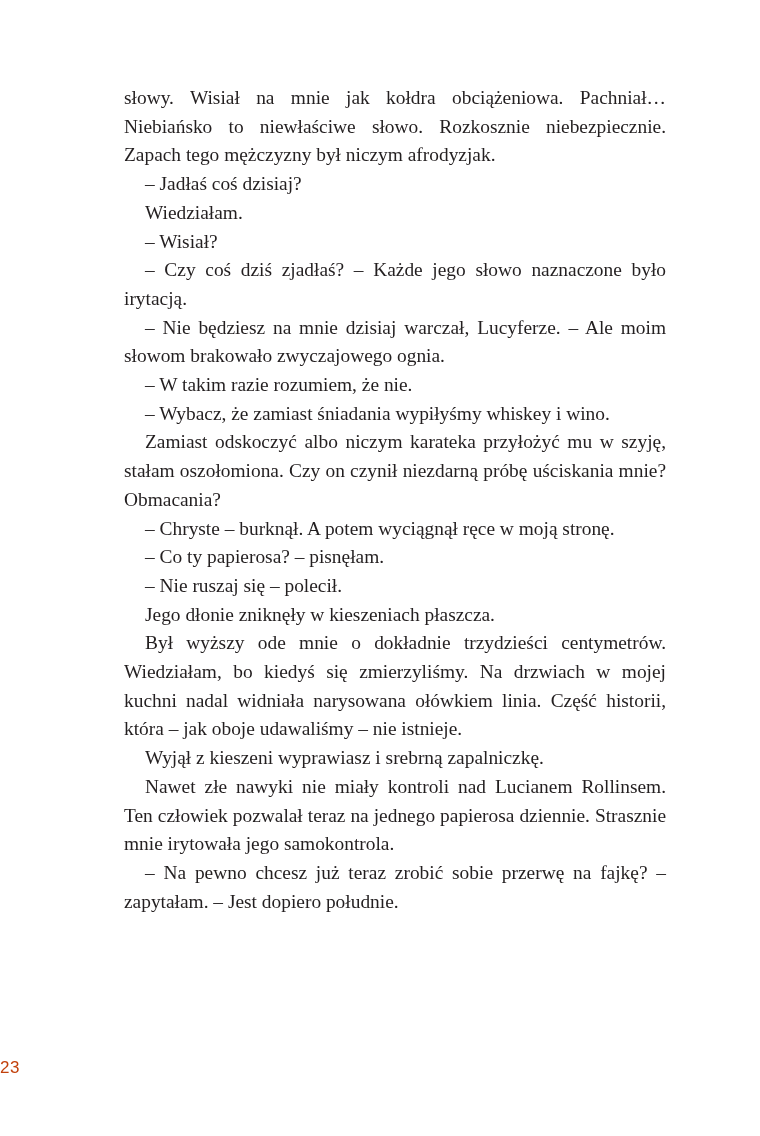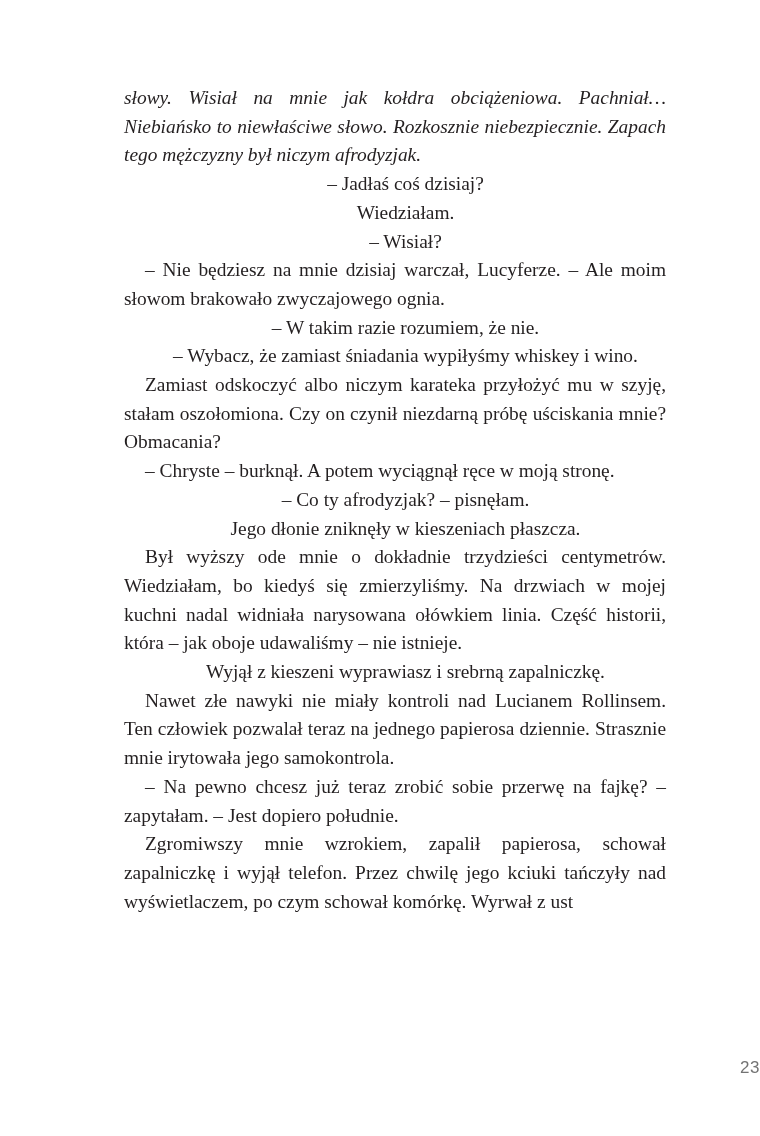--- a/index.html
+++ b/index.html
@@ -36,57 +36,57 @@
     text-indent: 0;
     hyphens: manual;
   }
   
   .text-block p.indent {
     text-indent: 21px;
   }
   
   .text-block p.dialogue {
     text-indent: 21px;
-    text-align: center;
+    text-align: left;
   }
   .text-block p.flush {
     text-indent: 0;
-    font-style: italic;
   }
   .folio {
     position: absolute;
     left: 0;
     right: 0;
     top: 1058px;
-    text-align: right;
+    text-align: left;
     font-family: "Liberation Sans", "DejaVu Sans", sans-serif;
     font-size: 17px;
     letter-spacing: 0.5px;
-    color: #737373;
+    color: #c2410c;
   }
 </style>
 </head>
 <body>
 
 <div class="page">
 
   <div class="text-block">
     <p class="flush">słowy. Wisiał na mnie jak kołdra obciążeniowa. Pachniał… Niebiańsko to niewłaściwe słowo. Rozkosznie niebezpiecznie. Zapach tego mężczyzny był niczym afrodyzjak.</p>
     <p class="dialogue">– Jadłaś coś dzisiaj?</p>
     <p class="dialogue">Wiedziałam.</p>
     <p class="dialogue">– Wisiał?</p>
+    <p class="indent">– Czy coś dziś zjadłaś? – Każde jego słowo naznaczone było irytacją.</p>
     <p class="indent">– Nie będziesz na mnie dzisiaj warczał, Lucyferze. – Ale moim słowom brakowało zwyczajowego ognia.</p>
     <p class="dialogue">– W takim razie rozumiem, że nie.</p>
     <p class="dialogue">– Wybacz, że zamiast śniadania wypiłyśmy whiskey i wino.</p>
     <p class="indent">Zamiast odskoczyć albo niczym karateka przyłożyć mu w szyję, stałam oszołomiona. Czy on czynił niezdarną próbę uściskania mnie? Obmacania?</p>
     <p class="indent">– Chryste – burknął. A potem wyciągnął ręce w moją stronę.</p>
-    <p class="dialogue">– Co ty afrodyzjak? – pisnęłam.</p>
+    <p class="dialogue">– Co ty papierosa? – pisnęłam.</p>
+    <p class="dialogue">– Nie ruszaj się – polecił.</p>
     <p class="dialogue">Jego dłonie zniknęły w kieszeniach płaszcza.</p>
     <p class="indent">Był wyższy ode mnie o dokładnie trzydzieści centymetrów. Wiedziałam, bo kiedyś się zmierzyliśmy. Na drzwiach w mojej kuchni nadal widniała narysowana ołówkiem linia. Część historii, która – jak oboje udawaliśmy – nie istnieje.</p>
     <p class="dialogue">Wyjął z kieszeni wyprawiasz i srebrną zapalniczkę.</p>
     <p class="indent">Nawet złe nawyki nie miały kontroli nad Lucianem Rollinsem. Ten człowiek pozwalał teraz na jednego papierosa dziennie. Strasznie mnie irytowała jego samokontrola.</p>
     <p class="indent">– Na pewno chcesz już teraz zrobić sobie przerwę na fajkę? – zapytałam. – Jest dopiero południe.</p>
-    <p class="indent">Zgromiwszy mnie wzrokiem, zapalił papierosa, schował zapalniczkę i wyjął telefon. Przez chwilę jego kciuki tańczyły nad wyświetlaczem, po czym schował komórkę. Wyrwał z ust</p>
   </div>
 
   <div class="folio">23</div>
 
 </div>
 
 </body></html>

